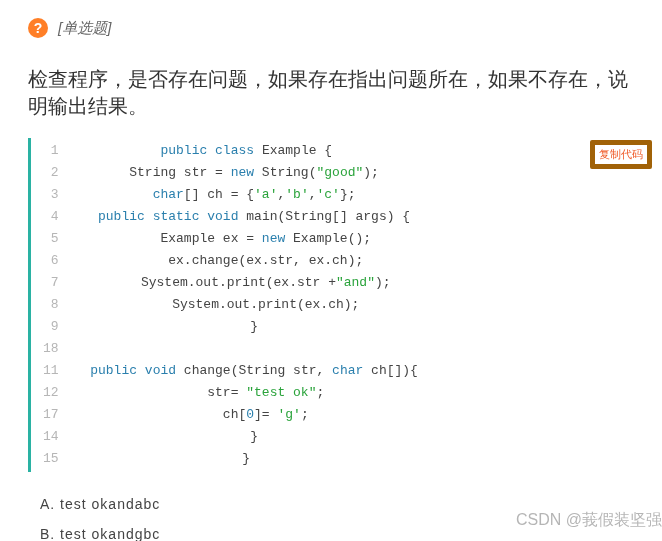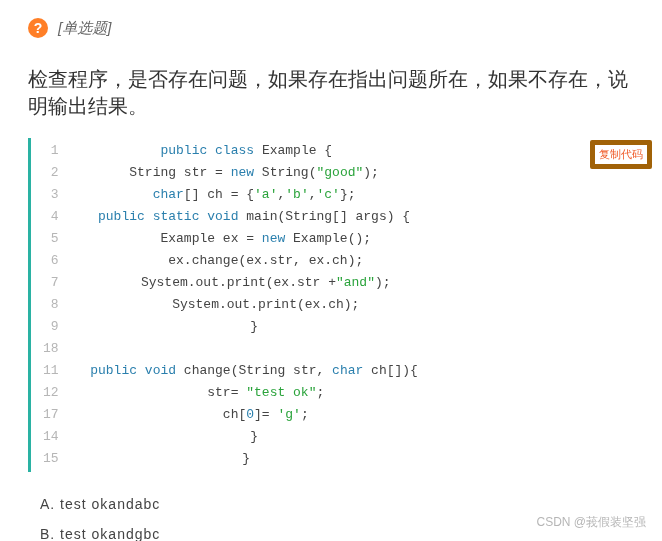--- a/index.html
+++ b/index.html
@@ -40,22 +40,22 @@
   .copy-btn {
     position: absolute; right: -14px; top: 2px;
     font-size: 11px; color: #f05a28;
     border: 5px solid #a16207; border-radius: 2px;
     padding: 2px 4px; background: #fff;
     cursor: pointer; writing-mode: horizontal-tb;
   }
   .options { font-size: 14px; color: #444; }
   .options div { margin: 14px 12px; font-family: Consolas, Arial, sans-serif; letter-spacing: 1px; }
   .watermark {
-    position: absolute; right: 16px; bottom: 10px;
-    font-size: 12px; color: rgba(120,120,120,0.55);
+    position: absolute; right: 0; bottom: 10px;
+    font-size: 16px; color: rgba(120,120,120,0.55);
   }
 </style>
 </head>
 <body>
 
 <div class="header">
   <div class="icon-q">?</div>
   <div class="qtype">[单选题]</div>
 </div>
 

